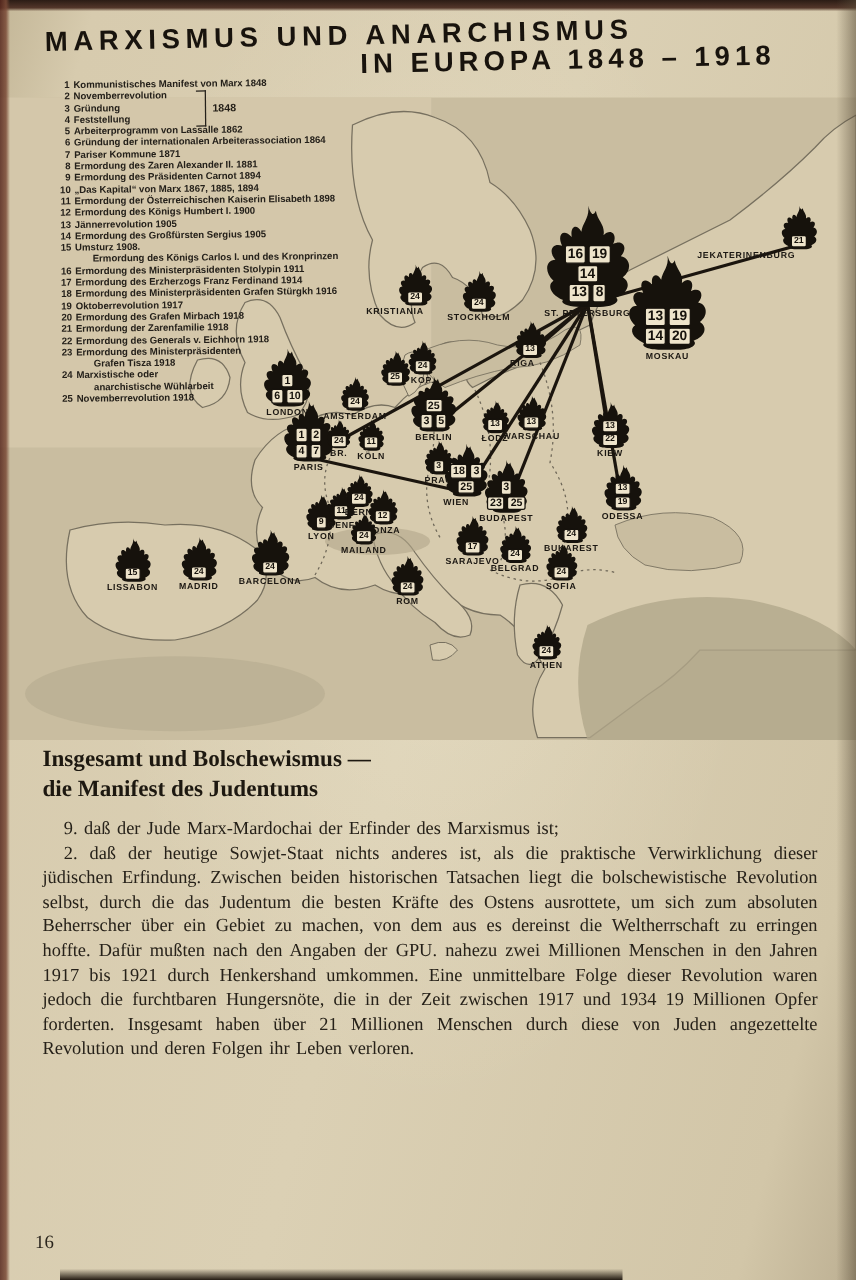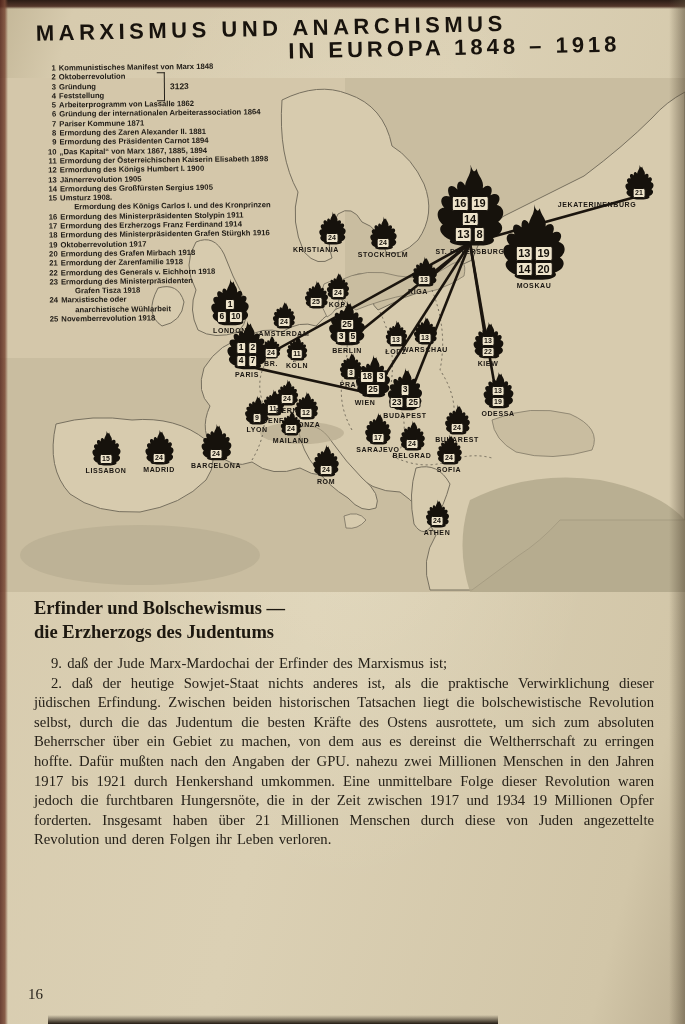--- a/index.html
+++ b/index.html
@@ -110,21 +110,21 @@
   </div>
 
   <div id="legend">
     <div>
         <div class="legend-item">
           <span class="num">1</span>
           <span class="txt">Kommunistisches Manifest von Marx 1848</span>
         </div>
         <div class="legend-item">
           <span class="num">2</span>
-          <span class="txt">Oktoberrevolution</span>
+          <span class="txt">Novemberrevolution</span>
         </div>
         <div class="legend-item">
           <span class="num">3</span>
           <span class="txt">Gründung</span>
         </div>
         <div class="legend-item">
           <span class="num">4</span>
           <span class="txt">Feststellung</span>
         </div>
         <div class="legend-item">
@@ -206,21 +206,21 @@
         <div class="legend-item">
           <span class="num">24</span>
           <span class="txt">Marxistische oder<span class="wrap-indent">anarchistische Wühlarbeit</span></span>
         </div>
         <div class="legend-item">
           <span class="num">25</span>
           <span class="txt">Novemberrevolution 1918</span>
         </div>
       </div>
     <div id="legend-brace"></div>
-    <div id="legend-brace-year">3123</div>
+    <div id="legend-brace-year">1848</div>
   </div>
 
   <div id="markers">
       <div class="city-marker" style="left: 89.5px; top: 430px; width: 33px; height: 36px;">
         <svg class="flame" width="33" height="36" viewBox="0 0 100 120" preserveAspectRatio="none">
           <path d="M50 2 C52 16 44 22 43 32 C38 22 31 26 33 38 C25 28 17 34 23 48 C13 44 8 54 16 64 C6 64 4 78 14 88 C7 93 11 104 24 110 C20 114 30 118 42 118 L62 118 C76 118 84 112 79 107 C92 102 95 90 86 84 C96 76 94 62 84 60 C92 50 86 40 76 46 C81 34 73 28 66 36 C68 24 60 20 58 8 C55 16 52 10 50 2 Z" fill="#16120c"></path>
         </svg>
         <div class="numrows">
           <div class="numrow">
             <span class="numbox" style="font-size: 7px;">15</span>
@@ -638,22 +638,22 @@
           <div class="numrow">
             <span class="numbox" style="font-size: 7px;">21</span>
           </div>
         </div>
         <div class="city-label" style="top: 37px; margin-left: -42px;">JEKATERINENBURG</div>
       </div>
     </div>
 
   <div id="article">
     <h2>
-      <span>Erfinder und Bolschewismus —</span><br>
-      <span>die Erzherzogs des Judentums</span>
+      <span>Insgesamt und Bolschewismus —</span><br>
+      <span>die Manifest des Judentums</span>
     </h2>
     <div>
         <p>9. daß der Jude Marx-Mardochai der Erfinder des Marxismus ist;</p>
         <p>2. daß der heutige Sowjet-Staat nichts anderes ist, als die praktische Verwirklichung dieser jüdischen Erfindung. Zwischen beiden historischen Tatsachen liegt die bolschewistische Revolution selbst, durch die das Judentum die besten Kräfte des Ostens ausrottete, um sich zum absoluten Beherrscher über ein Gebiet zu machen, von dem aus es dereinst die Weltherrschaft zu erringen hoffte. Dafür mußten nach den Angaben der GPU. nahezu zwei Millionen Menschen in den Jahren 1917 bis 1921 durch Henkershand umkommen. Eine unmittelbare Folge dieser Revolution waren jedoch die furchtbaren Hungersnöte, die in der Zeit zwischen 1917 und 1934 19 Millionen Opfer forderten. Insgesamt haben über 21 Millionen Menschen durch diese von Juden angezettelte Revolution und deren Folgen ihr Leben verloren.</p>
       </div>
   </div>
 
   <div id="page-number">16</div>
 
   <div class="edge-top"></div>

